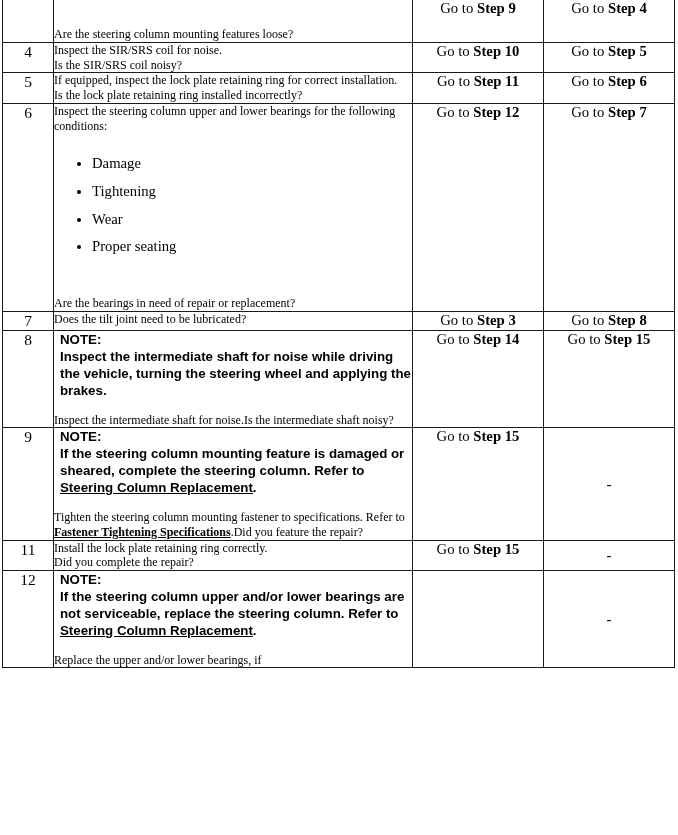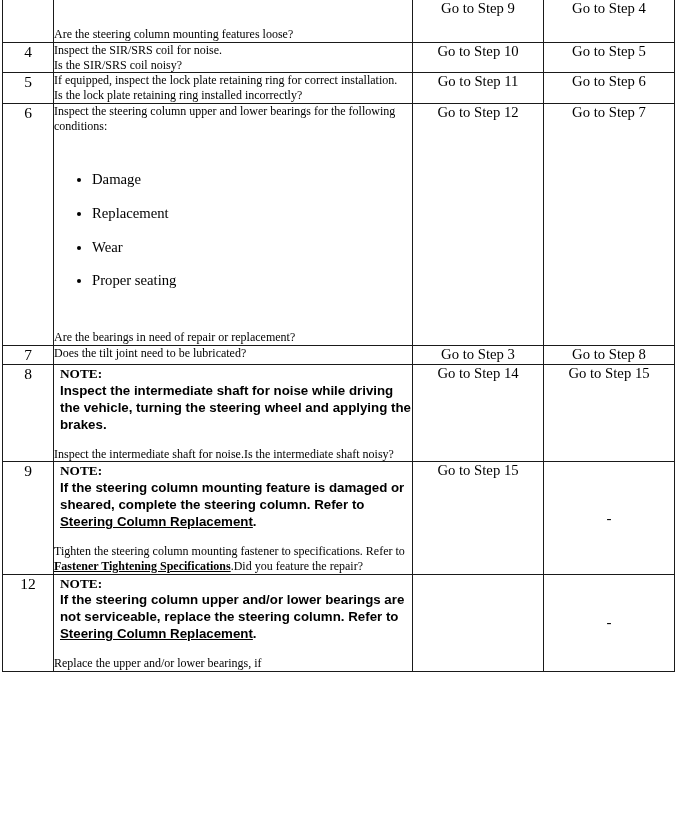--- a/index.html
+++ b/index.html
@@ -69,21 +69,21 @@
   
   .note {
     font-family: "Liberation Sans", "DejaVu Sans", sans-serif;
     font-weight: bold;
     font-size: 13.3px;
     line-height: 1.27;
     padding-left: 6px;
     white-space: pre-line;
   }
   .note-title {
-    font-family: Liberation Serif, serif;
+    font-family: Liberation Sans, sans-serif;
     font-weight: bold;
     font-size: 13.3px;
     line-height: 1.35;
     padding-left: 6px;
   }
   .note-gap { height: 13px; }
 
   
   .xref {
     text-decoration: underline;
@@ -102,37 +102,37 @@
 
   
   ul.conds {
     list-style: disc;
     margin: 0;
     padding: 0 0 0 38px;
     font-family: "Liberation Serif", "DejaVu Serif", serif;
     font-size: 14.7px;
   }
   ul.conds li {
-    margin: 16px 0 10px 0;
+    margin: 0 0 10px 0;
     line-height: 1.2;
   }
 
   
   td.result {
     text-align: center;
     font-size: 14.7px;
     font-family: "Liberation Serif", "DejaVu Serif", serif;
     vertical-align: bottom;
     padding: 0 2px 2px 2px;
   }
   td.result.mid {
     vertical-align: middle;
     padding-bottom: 0;
   }
-  td.result b { font-weight: normal; }
+  td.result b { font-weight: bold; }
   .dash { font-size: 15px; }
 
   
   tr.clipped td { border-top: none; }
   td.clip-pad { height: 30px; }
 </style>
 </head>
 <body>
 
 <div id="sheet">
@@ -188,21 +188,21 @@
         </td>
       </tr>
 
       <tr>
         <td class="step">6</td>
         <td class="action">
           <div class="body">Inspect the steering column upper and lower bearings for the following conditions:</div>
           <div style="height:22px"></div>
           <ul class="conds">
             <li>Damage</li>
-            <li>Replacement</li>
+            <li>Tightening</li>
             <li>Wear</li>
             <li>Proper seating</li>
           </ul>
           <div style="height:30px"></div>
           <div class="body">Are the bearings in need of repair or replacement?</div>
         </td>
         <td class="result">
           <span>Go to </span><b>Step 12</b>
         </td>
         <td class="result">
@@ -249,20 +249,33 @@
         </td>
         <td class="result">
           <span>Go to </span><b>Step 15</b>
         </td>
         <td class="result mid">
           <span class="dash">-</span>
         </td>
       </tr>
 
 
+      <tr>
+        <td class="step">11</td>
+        <td class="action">
+          <div class="body">Install the lock plate retaining ring correctly.
+Did you complete the repair?</div>
+        </td>
+        <td class="result">
+          <span>Go to </span><b>Step 15</b>
+        </td>
+        <td class="result mid">
+          <span class="dash">-</span>
+        </td>
+      </tr>
 
       <tr>
         <td class="step">12</td>
         <td class="action">
           <div class="note-title">NOTE:</div>
           <div class="note"><span>If the steering column upper and/or lower bearings are not serviceable, replace the steering column. Refer to </span><span class="xref">Steering Column Replacement</span><span>.</span></div>
           <div class="note-gap"></div>
           <div class="body">Replace the upper and/or lower bearings, if</div>
         </td>
         <td class="result"></td>

